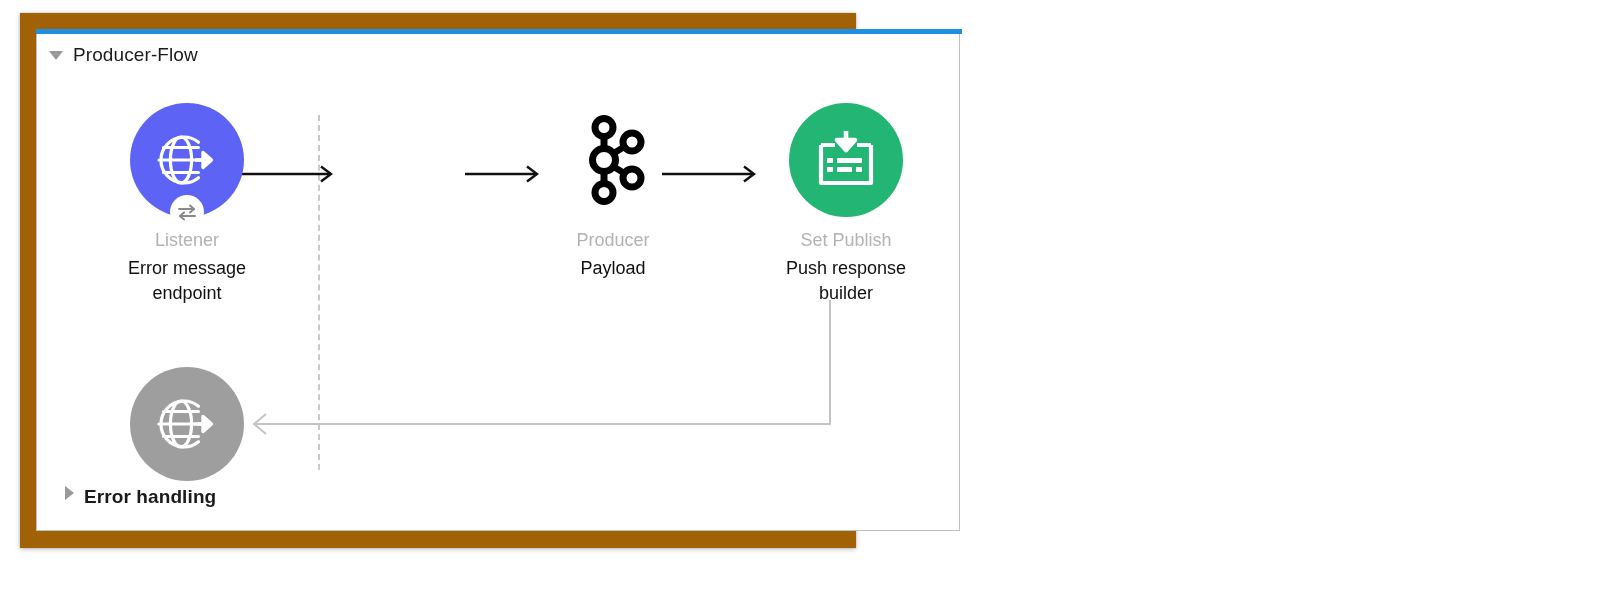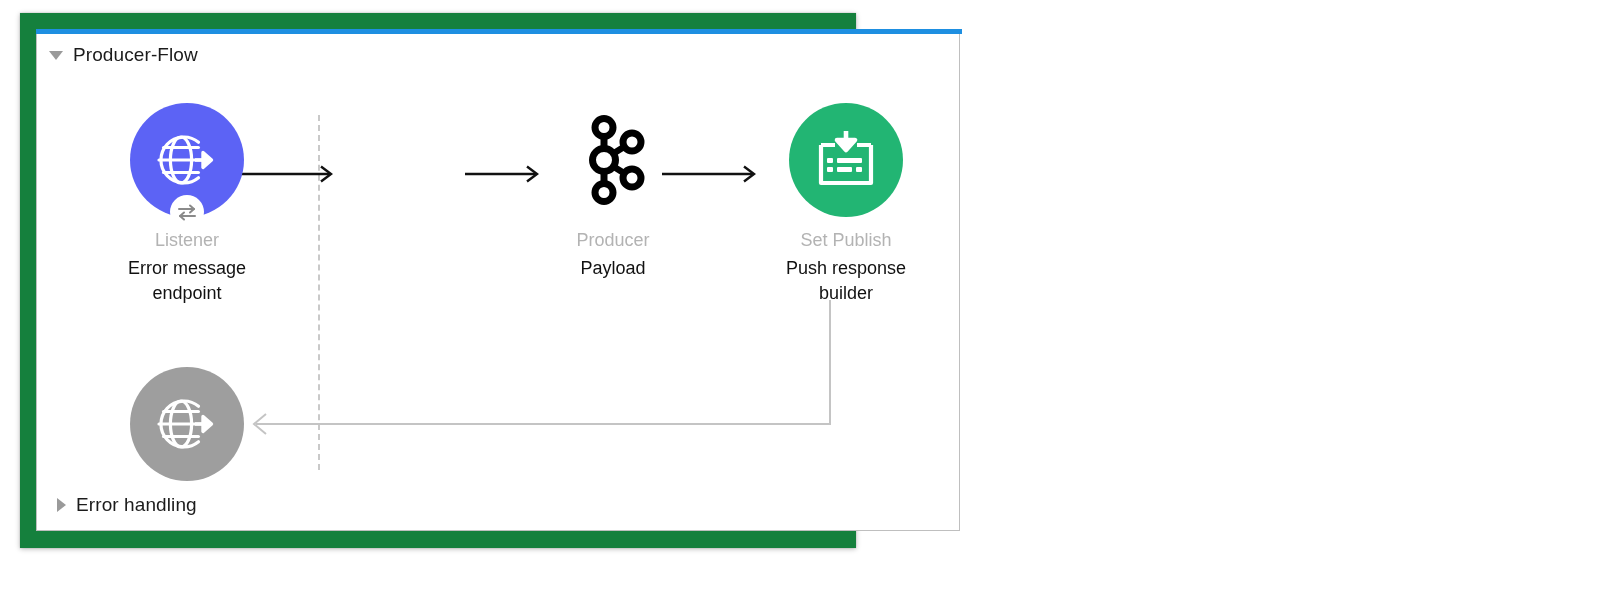--- a/index.html
+++ b/index.html
@@ -19,21 +19,21 @@
     background: #ffffff;
   }
 
   
   .outer-panel {
     position: absolute;
     left: 20px;
     top: 13px;
     width: 836px;
     height: 535px;
-    background: #15803d;
+    background: #a16207;
     box-shadow: 0 1px 5px rgba(0,0,0,0.28), 0 0 1px rgba(0,0,0,0.25);
   }
 
   
   .flow-container {
     position: absolute;
     left: 16px;
     top: 16px;
     width: 924px;
     height: 502px;
@@ -56,26 +56,26 @@
     position: absolute;
     left: 0;
     top: 5px;
     height: 40px;
     display: flex;
     align-items: center;
     padding-left: 12px;
   }
   .err-header {
     position: absolute;
-    left: 8px;
+    left: 16px;
     bottom: 6px;
     height: 38px;
     display: flex;
-    align-items: center;
     padding-left: 12px;
+    font-weight: bold;
   }
   .tri {
     width: 0; height: 0;
     margin-right: 10px;
     flex: none;
   }
   .tri-down {
     border-left: 7px solid transparent;
     border-right: 7px solid transparent;
     border-top: 9px solid #9a9a9a;

